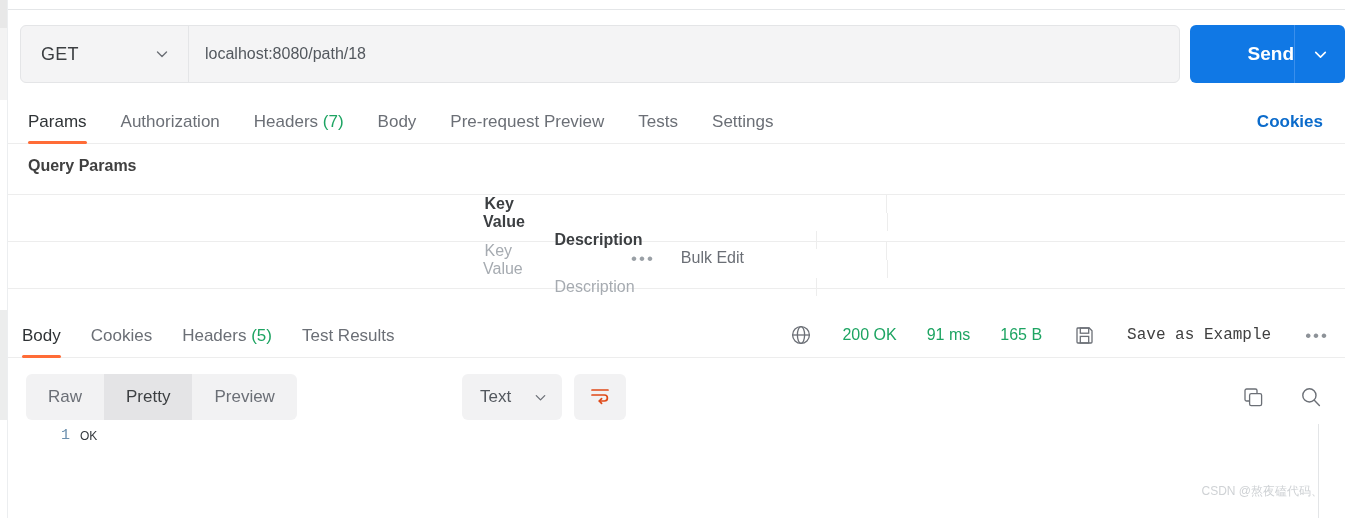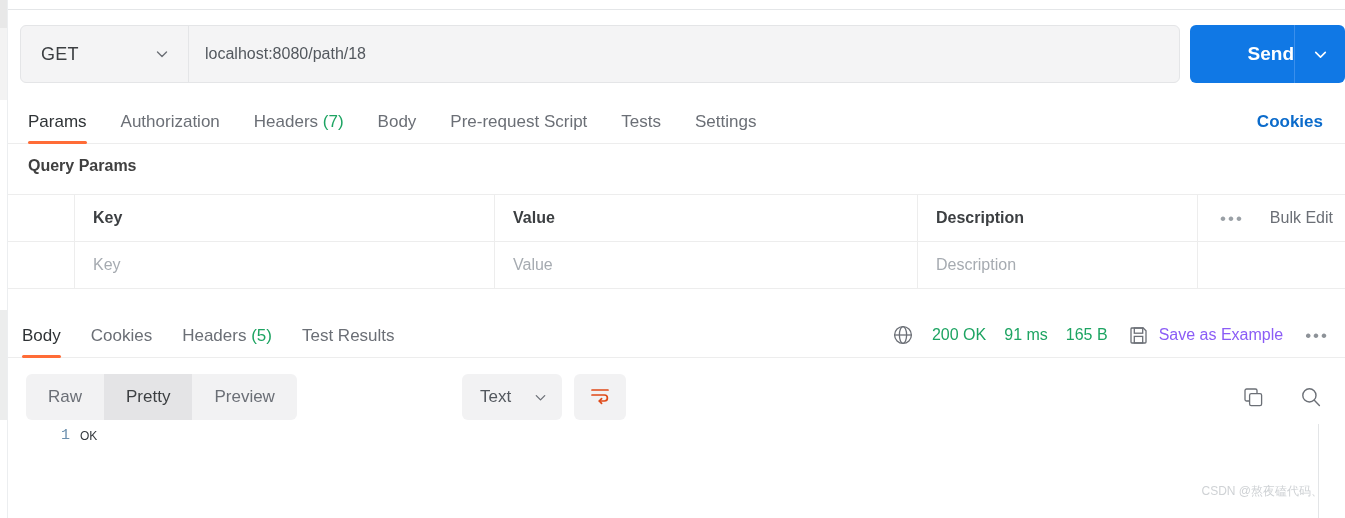--- a/index.html
+++ b/index.html
@@ -69,21 +69,21 @@
   .badge-count { color:#1da462; }
   .cookies-link {
     position:absolute; right:22px; bottom:11px; font-size:17px;
     color:#0b6bcb; font-weight:bold; cursor:pointer;
   }
 
   
   .qp-title { position:absolute; left:28px; top:157px; font-size:16px; font-weight:bold; color:#404040; }
 
   .table { position:absolute; left:8px; top:194px; right:0; }
-  .trow { display:flex; border-top:1px solid #ededed; height:47px; align-items:center; }
+  .trow { display:flex; border-top:1px solid #ededed; height:47px; align-items:center;flex-direction:column; }
   .trow.body-row { height:48px; border-bottom:1px solid #ededed; }
   .cell { height:100%; display:flex; align-items:center; padding:0 0 0 18px; border-right:1px solid #ededed; }
   .c-check { width:67px; padding:0; }
   .c-key   { width:420px; }
   .c-value { width:423px; }
   .c-desc  { width:280px; }
   .c-tools { flex:1; border-right:0; display:flex; align-items:center; gap:26px; padding-left:22px; }
   .th { font-size:16px; font-weight:bold; color:#3c3f42; }
   .td-ph { font-size:16px; color:#a6abb1; }
   .dots { letter-spacing:2px; color:#9aa0a6; font-size:17px; cursor:pointer; line-height:1; }
@@ -92,25 +92,25 @@
   
   .resp-tabs {
     position:absolute; left:8px; top:312px; right:0; height:46px;
     display:flex; align-items:flex-end; border-bottom:1px solid #ededed;
   }
   .resp-tabs .tab { margin-right:30px; }
   .resp-tabs .tab:first-child { margin-left:14px; }
 
   .status-bar {
     position:absolute; right:16px; top:320px; height:30px;
-    display:flex; align-items:center; gap:0;
+    display:flex; align-items:center; gap:12px;
   }
   .sb-item { display:flex; align-items:center; font-size:16px; }
   .stat-green { color:#1da462; margin-left:18px; }
-  .save-example { color:#8b5cf6; margin-left:10px; cursor:pointer; }
+  .save-example { color:#404040; margin-left:20px; cursor:pointer;font-family:Liberation Mono, monospace; }
   .sb-icon { margin-left:20px; display:flex; align-items:center; cursor:pointer; }
   .sb-dots { margin-left:22px; color:#8d9298; font-size:17px; letter-spacing:2px; cursor:pointer; line-height:1; }
 
   
   .fmt-bar { position:absolute; left:8px; top:374px; right:0; height:46px; }
   .seg-group {
     position:absolute; left:18px; top:0; height:46px; background:#f2f2f3;
     border-radius:6px; display:flex; align-items:center; overflow:hidden;
   }
   .seg { height:100%; display:flex; align-items:center; padding:0 22px; font-size:17px; color:#6b6f76; cursor:pointer; }
@@ -186,21 +186,21 @@
       <span>Authorization</span>
     </div>
     <div class="tab">
       <span>Headers</span>
       <span class="badge-count">(7)</span>
     </div>
     <div class="tab">
       <span>Body</span>
     </div>
     <div class="tab">
-      <span>Pre-request Script</span>
+      <span>Pre-request Preview</span>
     </div>
     <div class="tab">
       <span>Tests</span>
     </div>
     <div class="tab">
       <span>Settings</span>
     </div>
     <div class="cookies-link">Cookies</div>
   </div>
 

